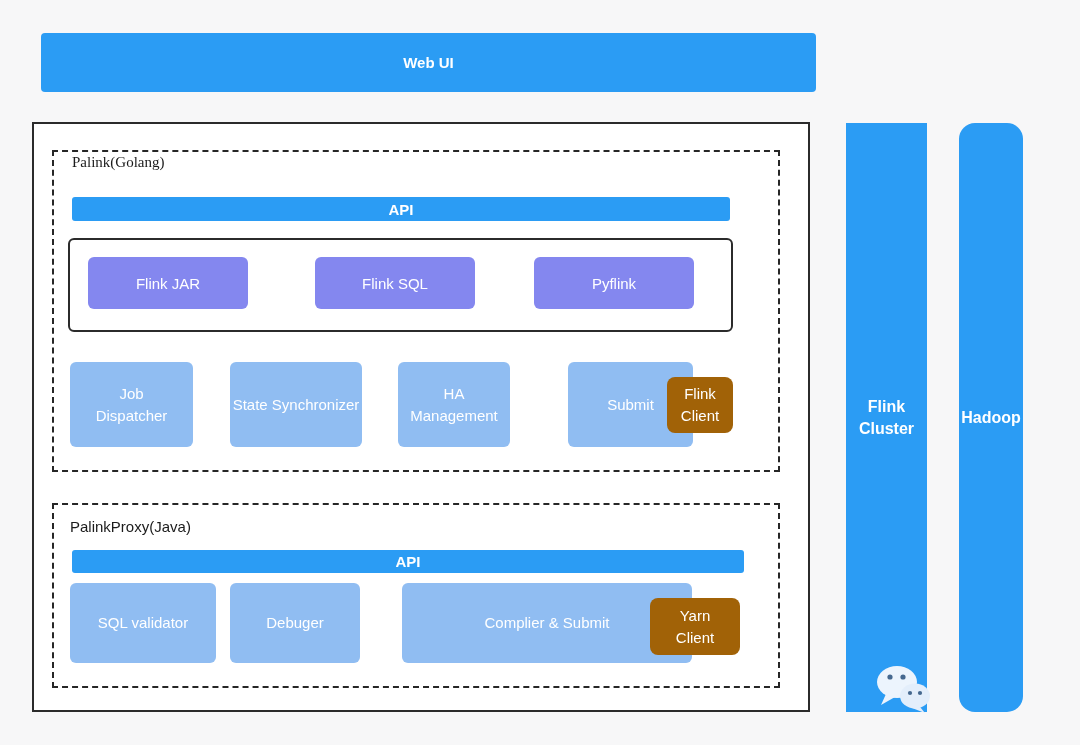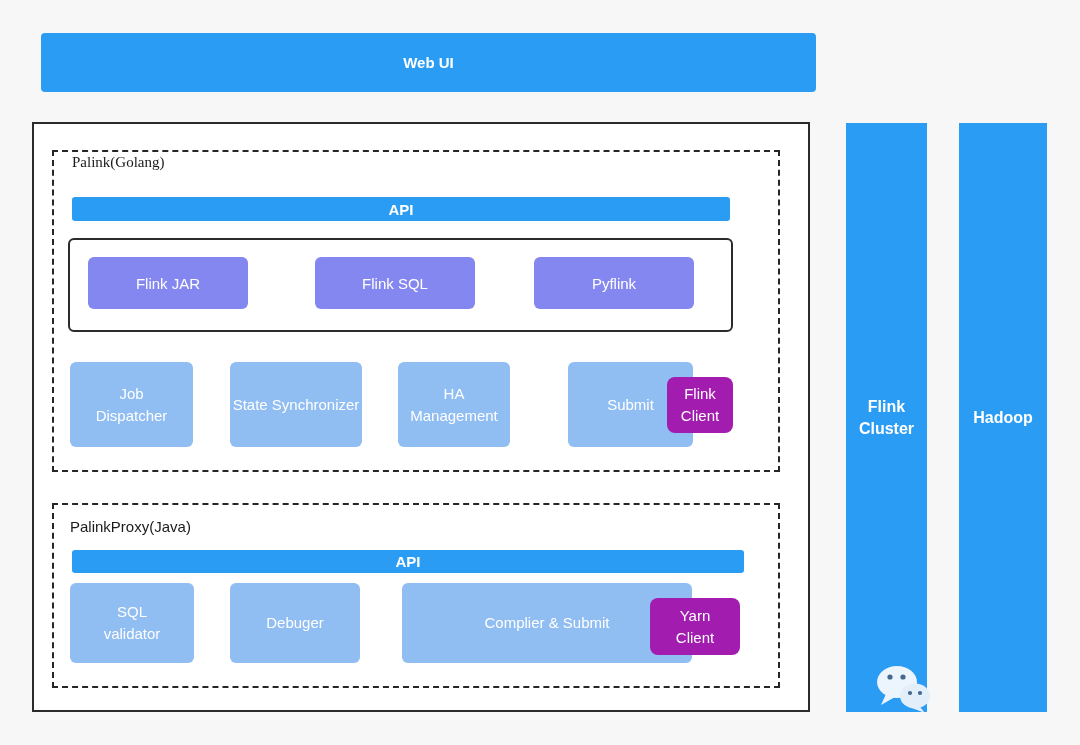--- a/index.html
+++ b/index.html
@@ -40,33 +40,33 @@
   .flink-sql{left:315px;width:160px;}
   .pyflink{left:534px;width:160px;}
 
   
   .module{background:#90bdf2;border-radius:6px;color:#fff;font-size:15px;line-height:1.45;}
   .row1{top:362px;height:85px;}
   .job-dispatcher{left:70px;width:123px;padding:0 16px;}
   .state-sync{left:230px;width:132px;padding:0 1px;}
   .ha-mgmt{left:398px;width:112px;padding:0 18px;}
   .submit{left:568px;width:125px;}
-  .sql-validator{left:70px;top:583px;width:124px;height:80px;padding:13px 25px;}
+  .sql-validator{left:70px;top:583px;width:146px;height:80px;padding:13px 25px;}
   .debuger{left:230px;top:583px;width:130px;height:80px;}
   .complier-submit{left:402px;top:583px;width:290px;height:80px;}
 
   
-  .client-box{background:#a21caf;border-radius:8px;color:#fff;font-size:15px;line-height:1.45;z-index:5;}
+  .client-box{background:#a16207;border-radius:8px;color:#fff;font-size:15px;line-height:1.45;z-index:5;}
   .flink-client{left:667px;top:377px;width:66px;height:56px;padding:0 4px;}
   .yarn-client{left:650px;top:598px;width:90px;height:57px;padding:0 14px;}
 
   
   .v-bar{top:123px;height:589px;background:#2b9cf4;color:#fff;font-size:16px;font-weight:600;line-height:1.35;}
   .flink-cluster{left:846px;width:81px;padding:0 12px;}
-  .hadoop{left:959px;width:88px;padding:0 8px;}
+  .hadoop{left:959px;width:64px;padding:0 8px;border-radius:16px;}
 
   
   .watermark{left:874px;top:664px;display:flex;align-items:center;z-index:10;}
   .watermark-text{font-size:30px;color:#8a8a8a;margin-left:2px;
     text-shadow:0 0 3px #ffffff,0 0 6px rgba(255,255,255,.85);letter-spacing:1px;}
 </style>
 </head>
 <body>
 
 <div class="abs center web-ui">Web UI</div>

